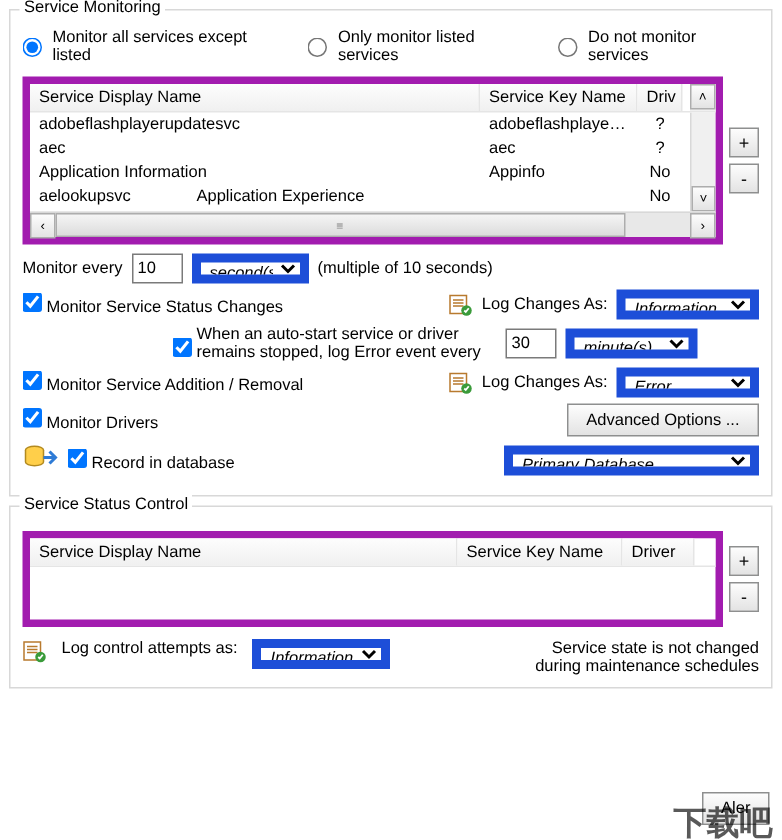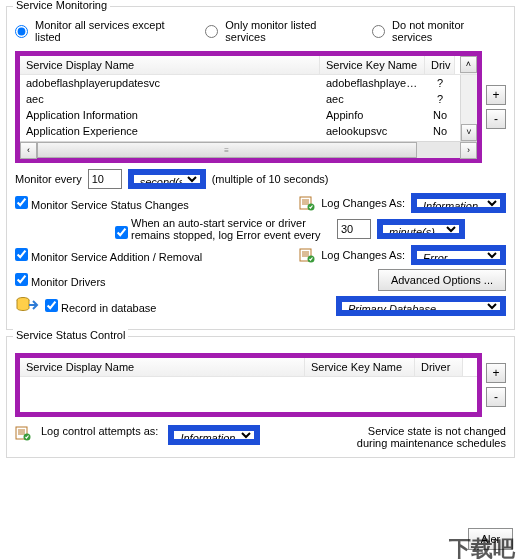--- a/index.html
+++ b/index.html
@@ -206,22 +206,22 @@
             <div class="td col-name">aec</div>
             <div class="td col-key">aec</div>
             <div class="td col-drv">?</div>
           </div>
           <div class="trow">
             <div class="td col-name">Application Information</div>
             <div class="td col-key">Appinfo</div>
             <div class="td col-drv">No</div>
           </div>
           <div class="trow">
+            <div class="td col-key">aelookupsvc</div>
             <div class="td col-name">Application Experience</div>
-            <div class="td col-key">aelookupsvc</div>
             <div class="td col-drv">No</div>
           </div>
         </div>
         <div class="vscroll">
           <div style="flex:1"></div>
           <div class="sbtn">˅</div>
         </div>
       </div>
       <div class="hscroll">
         <div class="sbtn" style="width:17px">‹</div>

